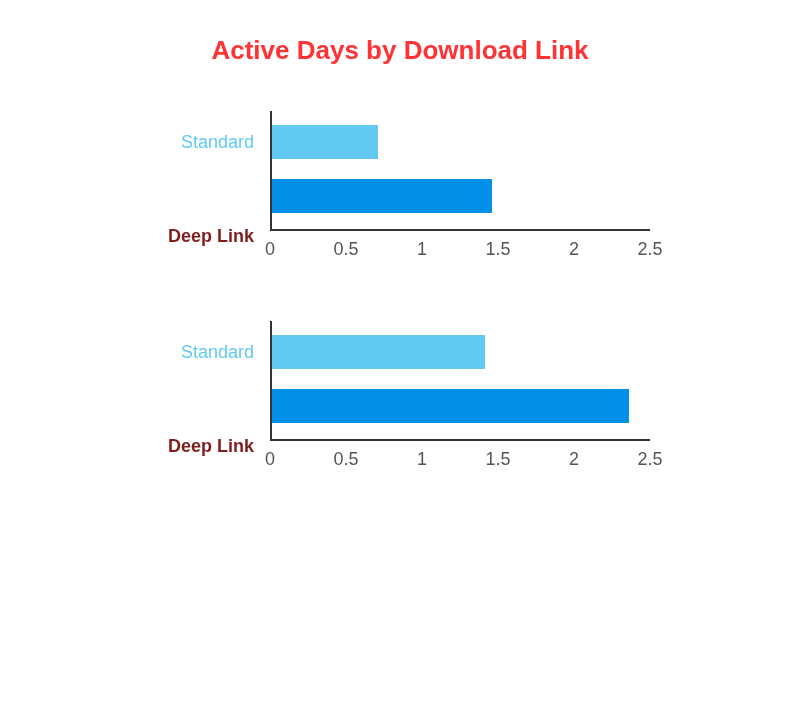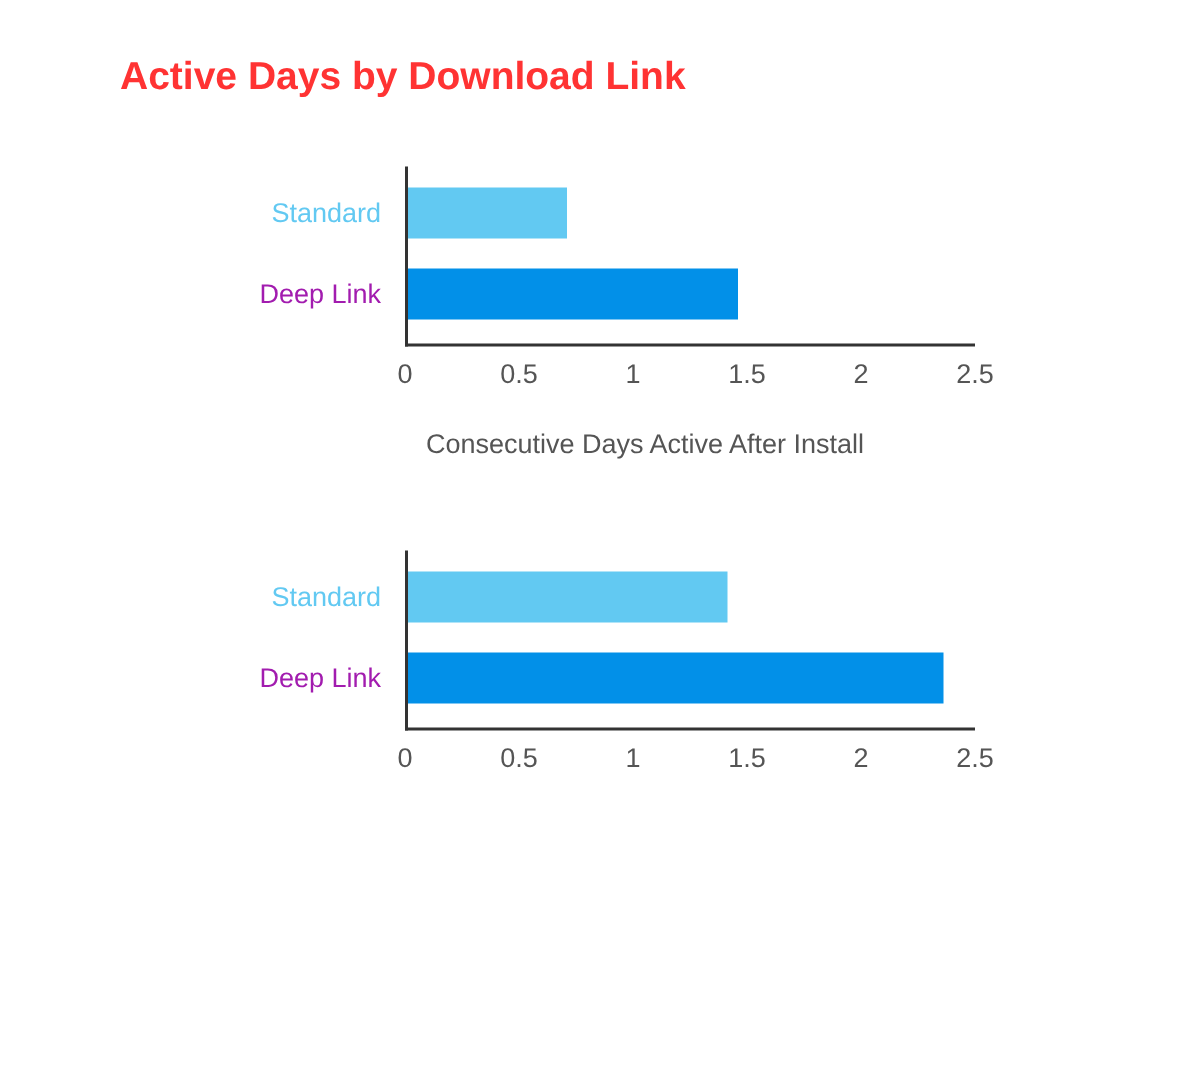--- a/index.html
+++ b/index.html
@@ -8,20 +8,21 @@
       box-sizing: border-box;
     }
     body {
       font-family: -apple-system, BlinkMacSystemFont, "Segoe UI", Helvetica, Arial, sans-serif;
       background: #ffffff;
       width: 800px;
       height: 718px;
       padding: 35px 80px 30px 80px;
     }
     .chart-title {
+      text-align: center;
       color: #ff3333;
       font-size: 26px;
       font-weight: 600;
       margin-bottom: 45px;
     }
     .chart-block {
       margin-bottom: 60px;
     }
     .chart-area {
       position: relative;
@@ -52,22 +53,23 @@
       font-size: 18px;
       white-space: nowrap;
       line-height: 34px;
     }
     .label-standard {
       color: #62c9f2;
       font-weight: 400;
       text-align: center;
     }
     .label-deeplink {
-      color: #a21caf;
-      font-weight: 400;
+      color: #7f1d1d;
+      font-weight: 700;
+      margin-top: 40px;
     }
     .x-axis {
       position: relative;
       margin-left: 190px;
       width: 380px;
       height: 30px;
     }
     .tick {
       position: absolute;
       top: 8px;
@@ -101,21 +103,20 @@
     </div>
   </div>
   <div class="x-axis">
     <span class="tick" style="left:0%;">0</span>
     <span class="tick" style="left:20%;">0.5</span>
     <span class="tick" style="left:40%;">1</span>
     <span class="tick" style="left:60%;">1.5</span>
     <span class="tick" style="left:80%;">2</span>
     <span class="tick" style="left:100%;">2.5</span>
   </div>
-  <div class="subtitle">Consecutive Days Active After Install</div>
 </div>
 
 <div class="chart-block">
   <div class="chart-area">
     <div class="bar-container" style="top:14px;">
       <span class="category-label label-standard">Standard</span>
       <div class="bar bar-standard" style="width: 212.8px;"></div>
     </div>
     <div class="bar-container" style="top:68px;">
       <span class="category-label label-deeplink">Deep Link</span>

